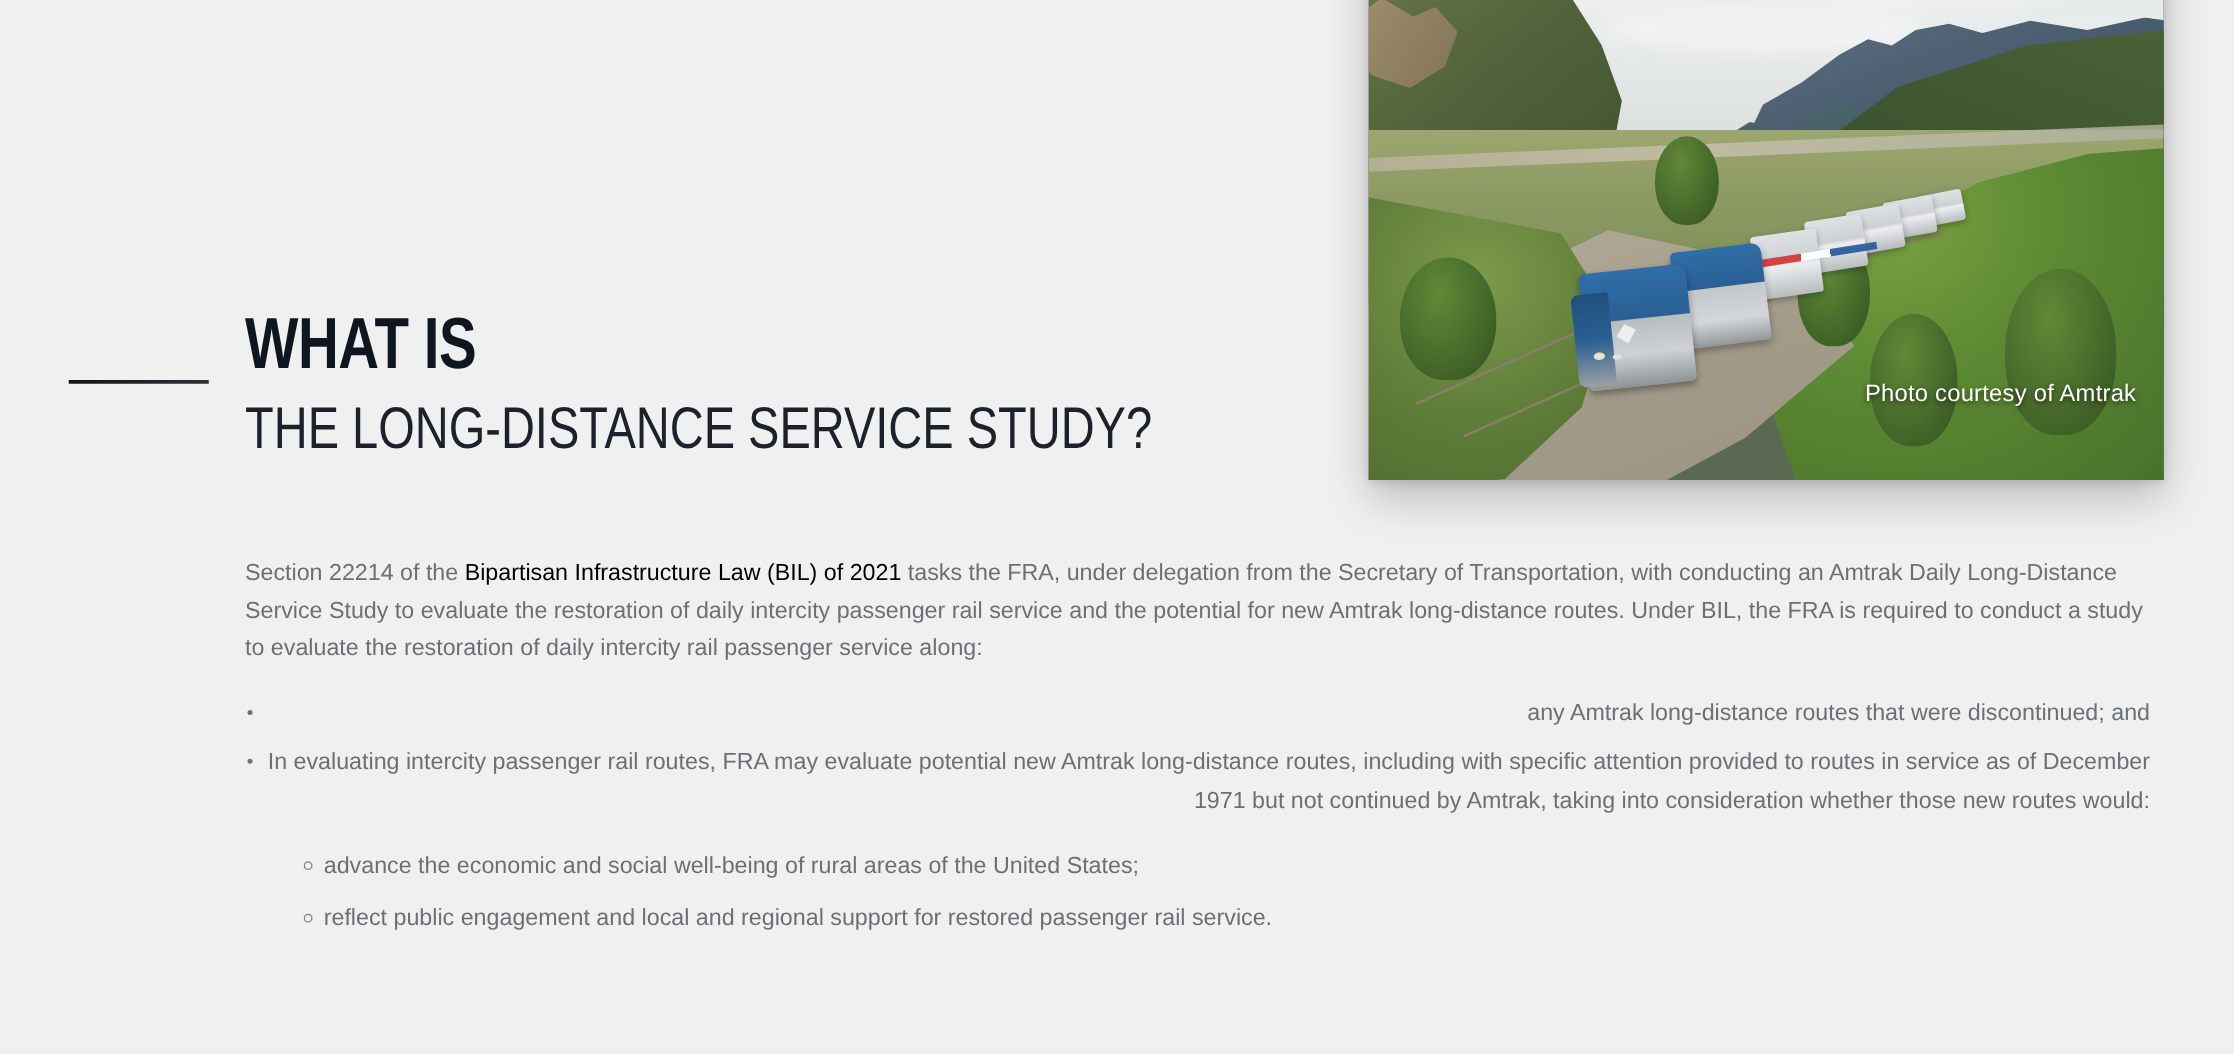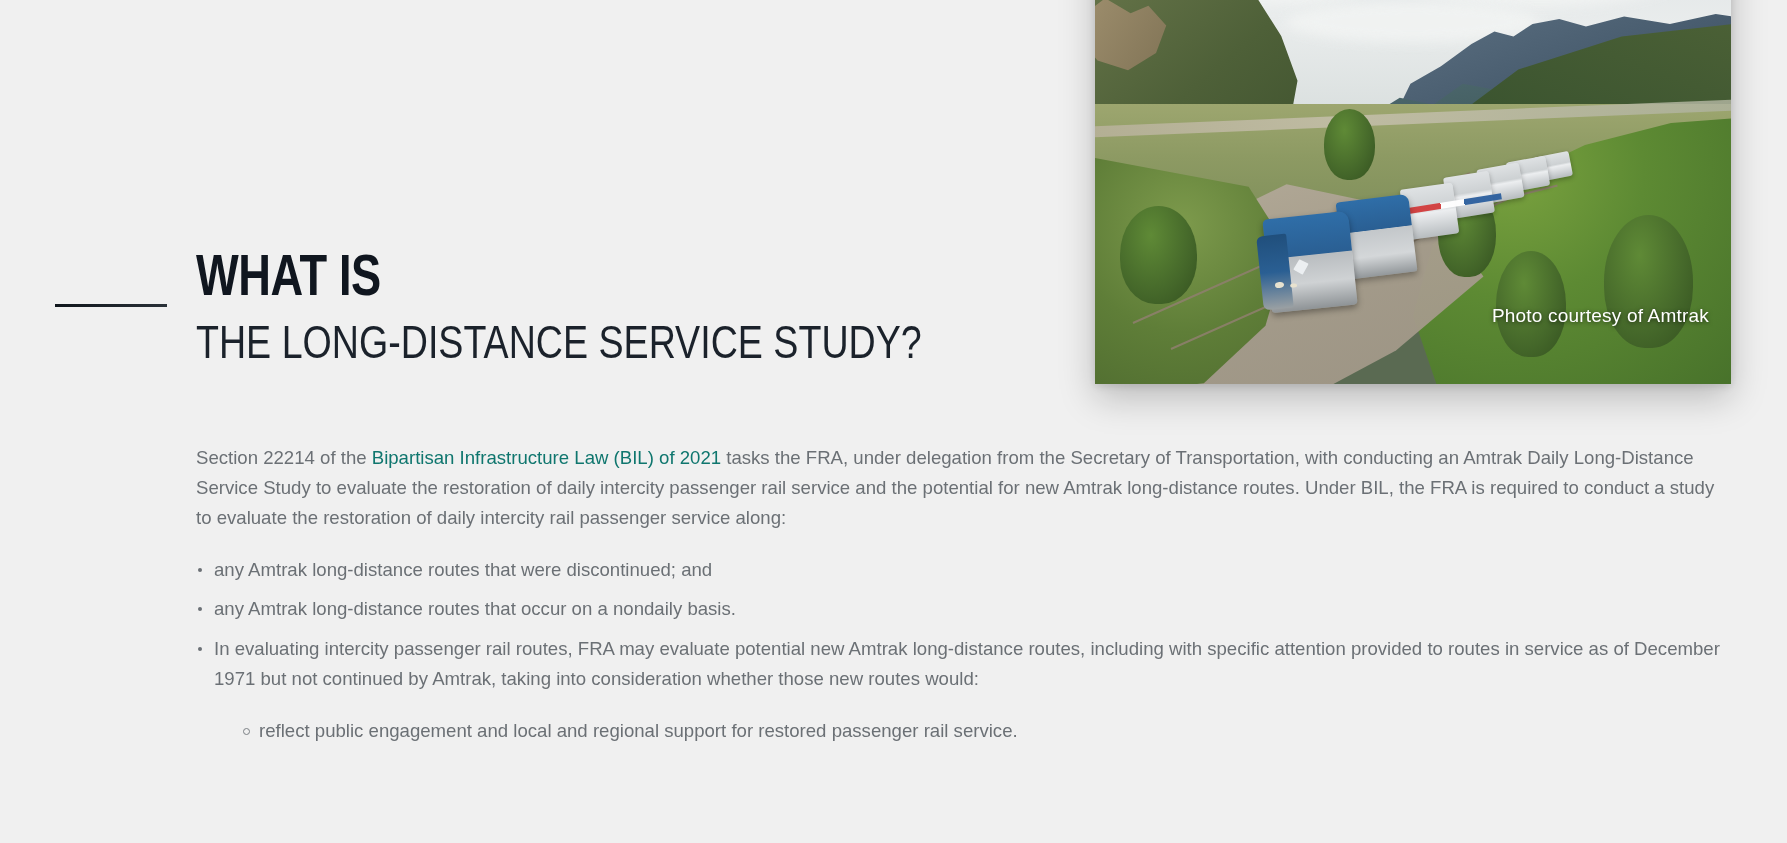--- a/index.html
+++ b/index.html
@@ -285,29 +285,30 @@
     position: absolute;
     left: 196px;
     top: 443px;
     width: 1524px;
     color: #6b7075;
     font-size: 18.6px;
     line-height: 1.62;
   }
   .body-wrap p { margin: 0; }
   .body-link {
-    color: #0f766e;
+    color: #000000;
     text-decoration: none;
     margin-top: 20px;
   }
 
   ul.level1 {
     list-style: none;
     margin: 22px 0 0 0;
     padding: 0;
+    text-align: right;
   }
   ul.level1 > li {
     position: relative;
     padding-left: 18px;
     margin-bottom: 9px;
   }
   ul.level1 > li::before {
     content: "";
     position: absolute;
     left: 2px;
@@ -395,20 +396,20 @@
   <h2 class="title-sub">THE LONG-DISTANCE SERVICE STUDY?</h2>
 </div>
 
 <div class="body-wrap">
   <p>
     <span>Section 22214 of the </span><a class="body-link" href="#">Bipartisan Infrastructure Law (BIL) of 2021</a><span> tasks the FRA, under delegation from the Secretary of Transportation, with conducting an Amtrak Daily Long-Distance Service Study to evaluate the restoration of daily intercity passenger rail service and the potential for new Amtrak long-distance routes. Under BIL, the FRA is required to conduct a study to evaluate the restoration of daily intercity rail passenger service along:</span>
   </p>
 
   <ul class="level1">
     <li>any Amtrak long-distance routes that were discontinued; and</li>
-    <li>any Amtrak long-distance routes that occur on a nondaily basis.</li>
     <li>In evaluating intercity passenger rail routes, FRA may evaluate potential new Amtrak long-distance routes, including with specific attention provided to routes in service as of December 1971 but not continued by Amtrak, taking into consideration whether those new routes would:</li>
   </ul>
 
   <ul class="level2">
+    <li>advance the economic and social well-being of rural areas of the United States;</li>
     <li>reflect public engagement and local and regional support for restored passenger rail service.</li>
   </ul>
 </div>
 
 </body></html>

